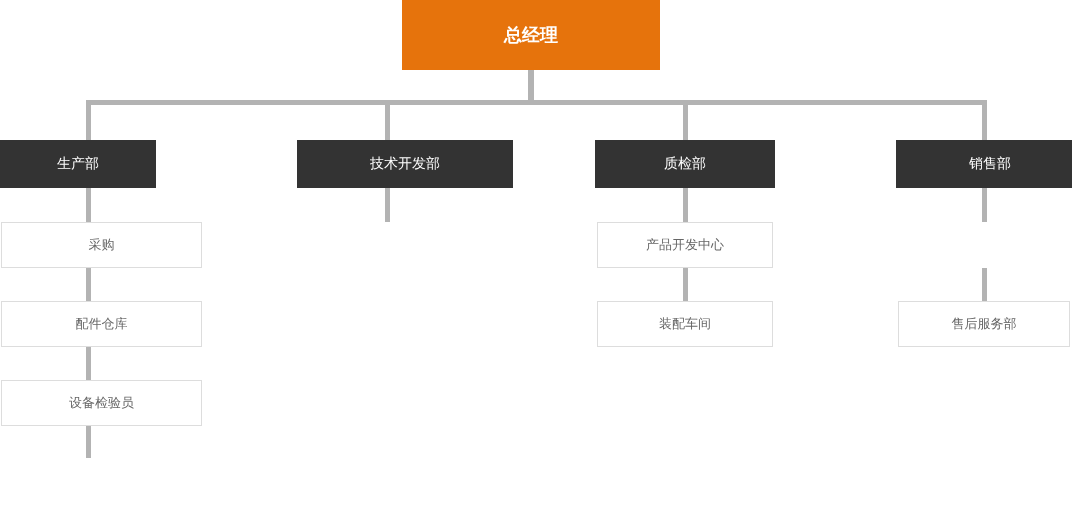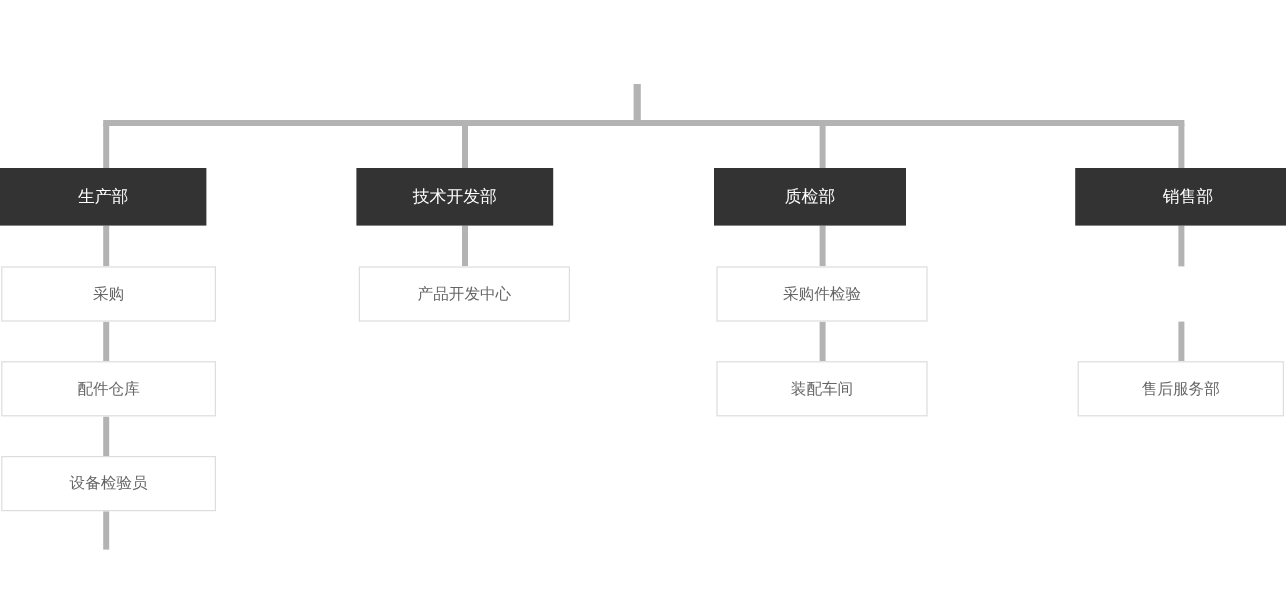--- a/index.html
+++ b/index.html
@@ -36,26 +36,26 @@
     color: #ffffff;
     font-size: 14px;
   }
   .node-child {
     height: 46px;
     background: #ffffff;
     border: 1px solid #dddddd;
     color: #666666;
     font-size: 13px;
   }
-  .dept-1 { left: 0;     width: 172px; }
-  .dept-2 { left: 297px; width: 164px; }
-  .dept-3 { left: 595px; width: 160px; }
+  .dept-1 { left: 0;     width: 156px; }
+  .dept-2 { left: 297px; width: 216px; }
+  .dept-3 { left: 595px; width: 180px; }
   .dept-4 { left: 896px; width: 188px; }
 
-  .ccol-1 { left: 1px;   width: 179px; }
+  .ccol-1 { left: 1px;   width: 201px; }
   .ccol-2 { left: 299px; width: 176px; }
   .ccol-3 { left: 597px; width: 176px; }
   .ccol-4 { left: 898px; width: 172px; }
 
   .crow-1 { top: 222px; }
   .crow-2 { top: 301px; }
   .crow-3 { top: 380px; }
   .crow-4 { top: 458px; }
 
   .connector {
@@ -96,20 +96,23 @@
   <div class="connector v vc1 seg-r3-r4"></div>
 
   <div class="connector v vc2 seg-dept-r1"></div>
 
   <div class="connector v vc3 seg-dept-r1"></div>
   <div class="connector v vc3 seg-r1-r2"></div>
 
   <div class="connector v vc4 seg-dept-r1"></div>
   <div class="connector v vc4 seg-r1-r2"></div>
 
+  <div class="node node-root">
+    <span>总经理</span>
+  </div>
 
   <div class="node node-dept dept-1">
     <span>生产部</span>
   </div>
   <div class="node node-dept dept-2">
     <span>技术开发部</span>
   </div>
   <div class="node node-dept dept-3">
     <span>质检部</span>
   </div>
@@ -120,26 +123,23 @@
   <div class="node node-child ccol-1 crow-1">
     <span>采购</span>
   </div>
   <div class="node node-child ccol-1 crow-2">
     <span>配件仓库</span>
   </div>
   <div class="node node-child ccol-1 crow-3">
     <span>设备检验员</span>
   </div>
 
-  <div class="node node-child ccol-2 crow-1">
-    <span>产品开发中心</span>
-  </div>
 
   <div class="node node-child ccol-3 crow-1">
-    <span>采购件检验</span>
+    <span>产品开发中心</span>
   </div>
   <div class="node node-child ccol-3 crow-2">
     <span>装配车间</span>
   </div>
 
   <div class="node node-child ccol-4 crow-2">
     <span>售后服务部</span>
   </div>
 
 </div>

